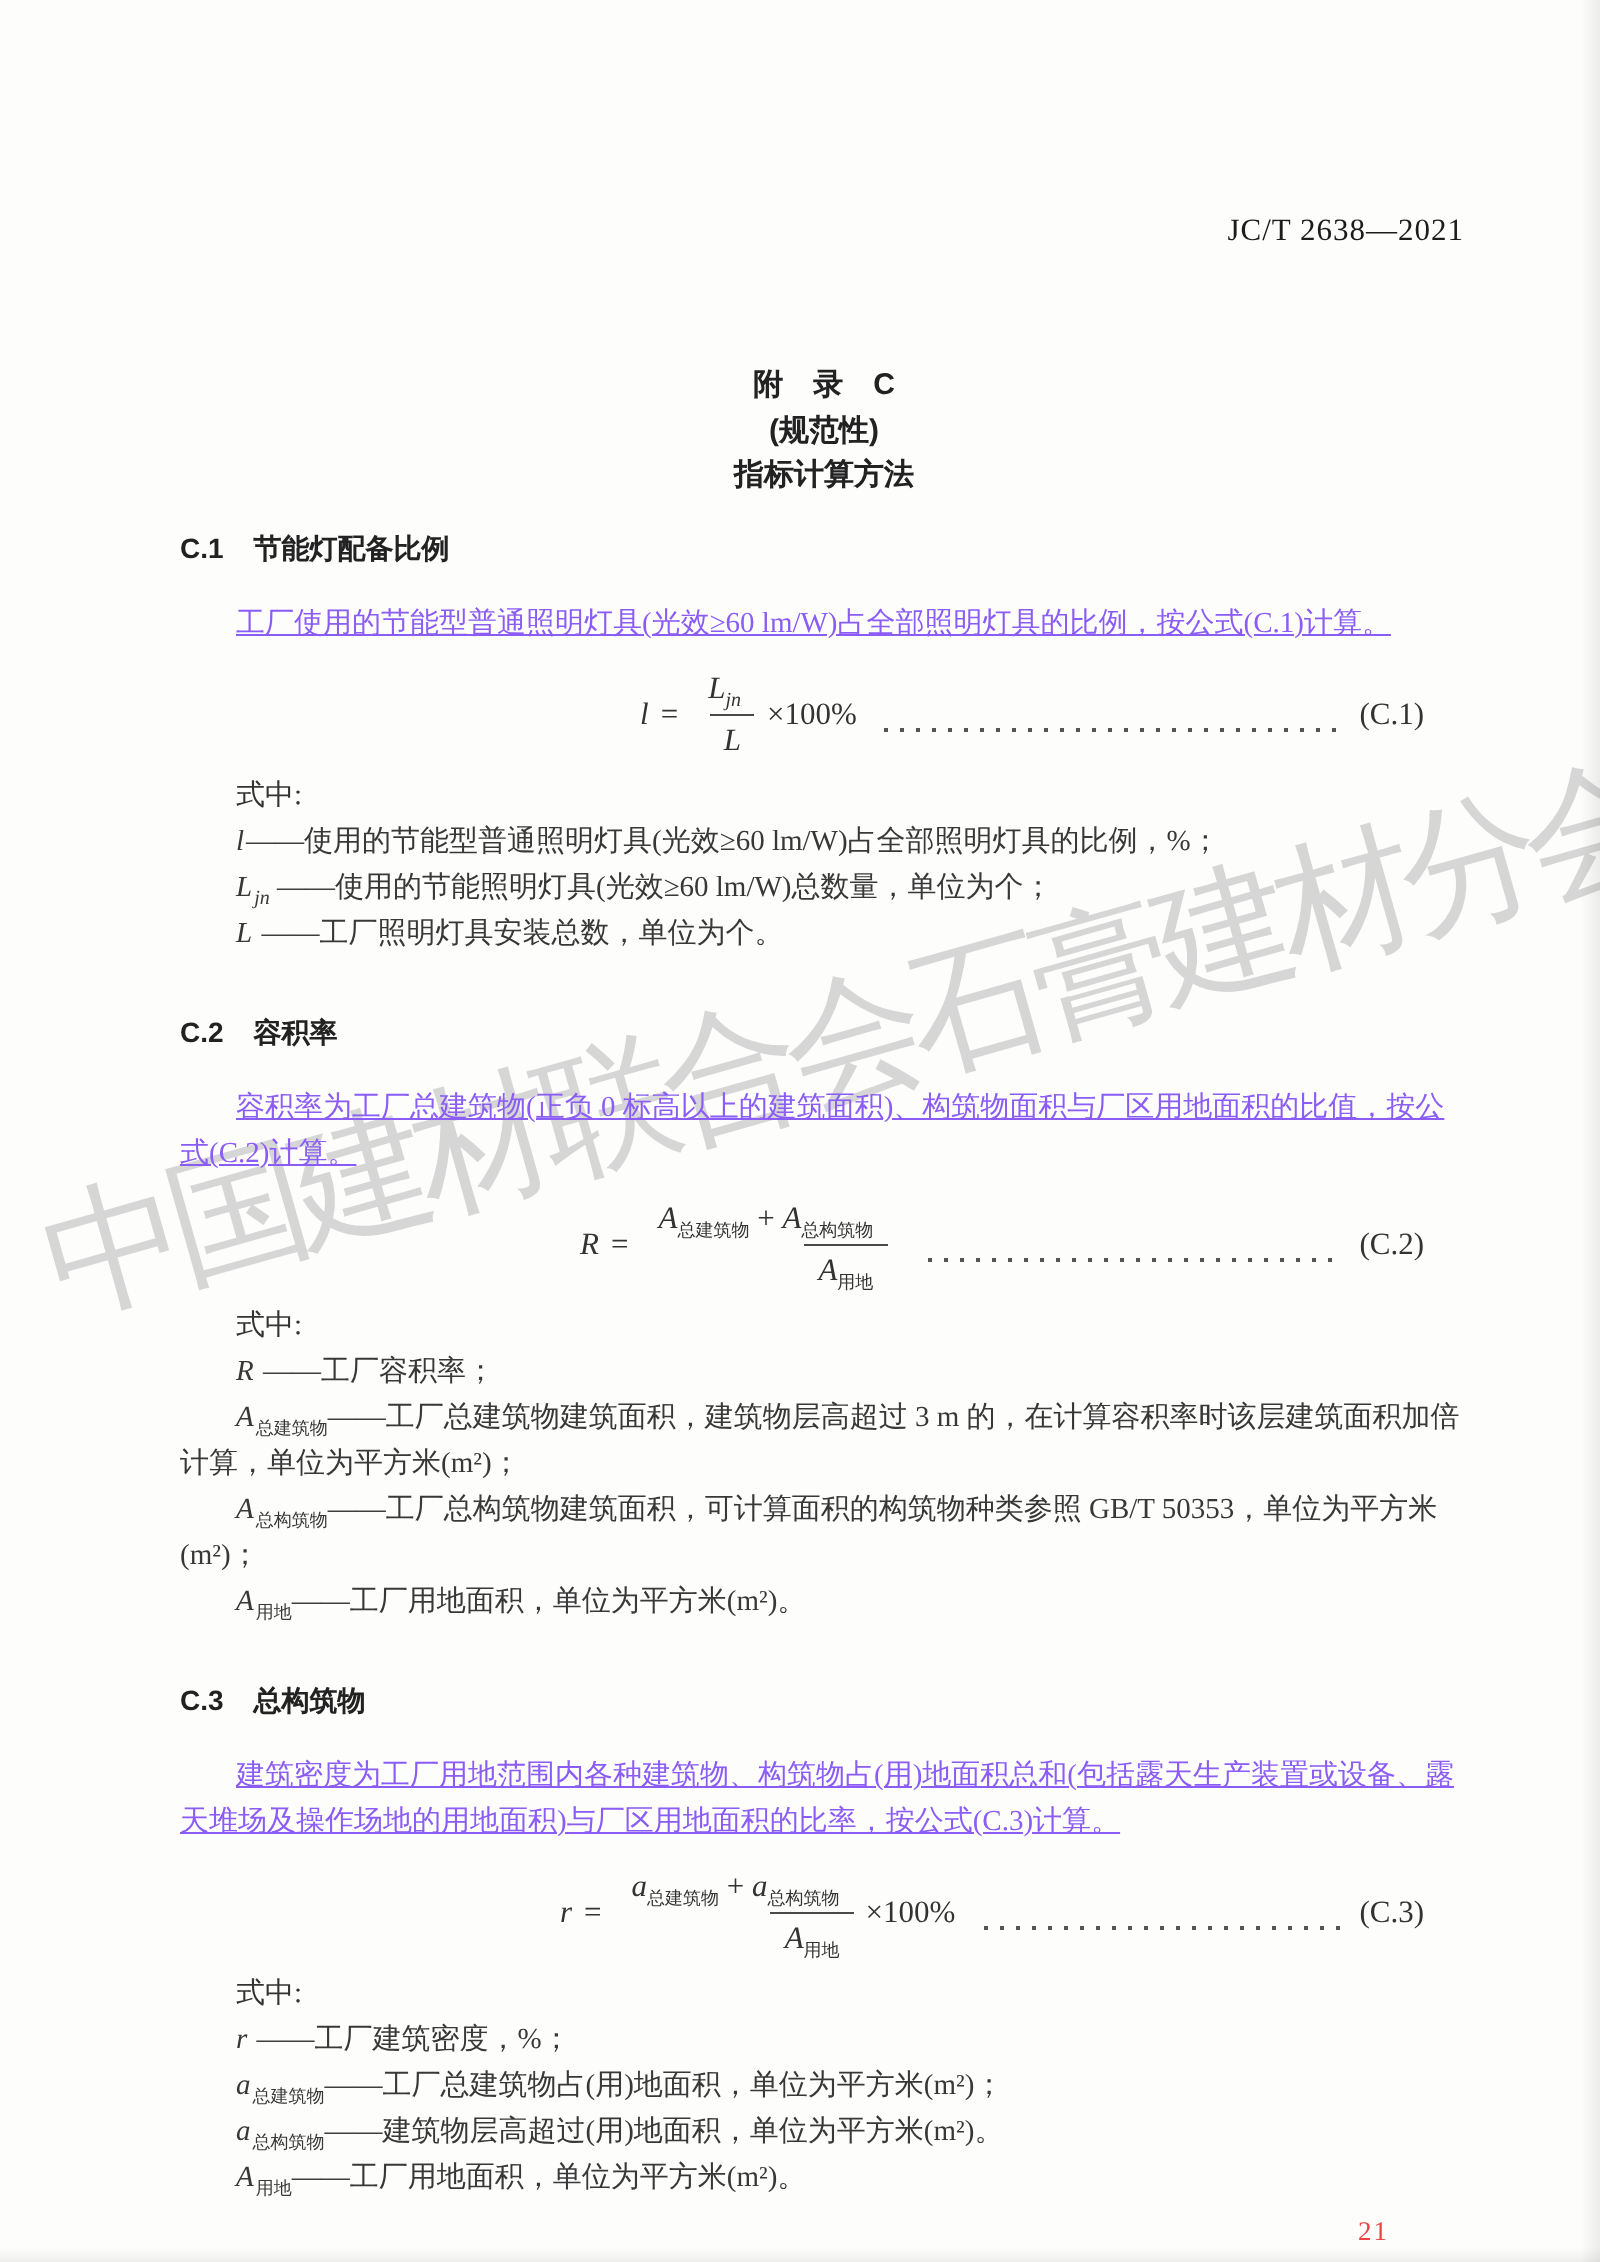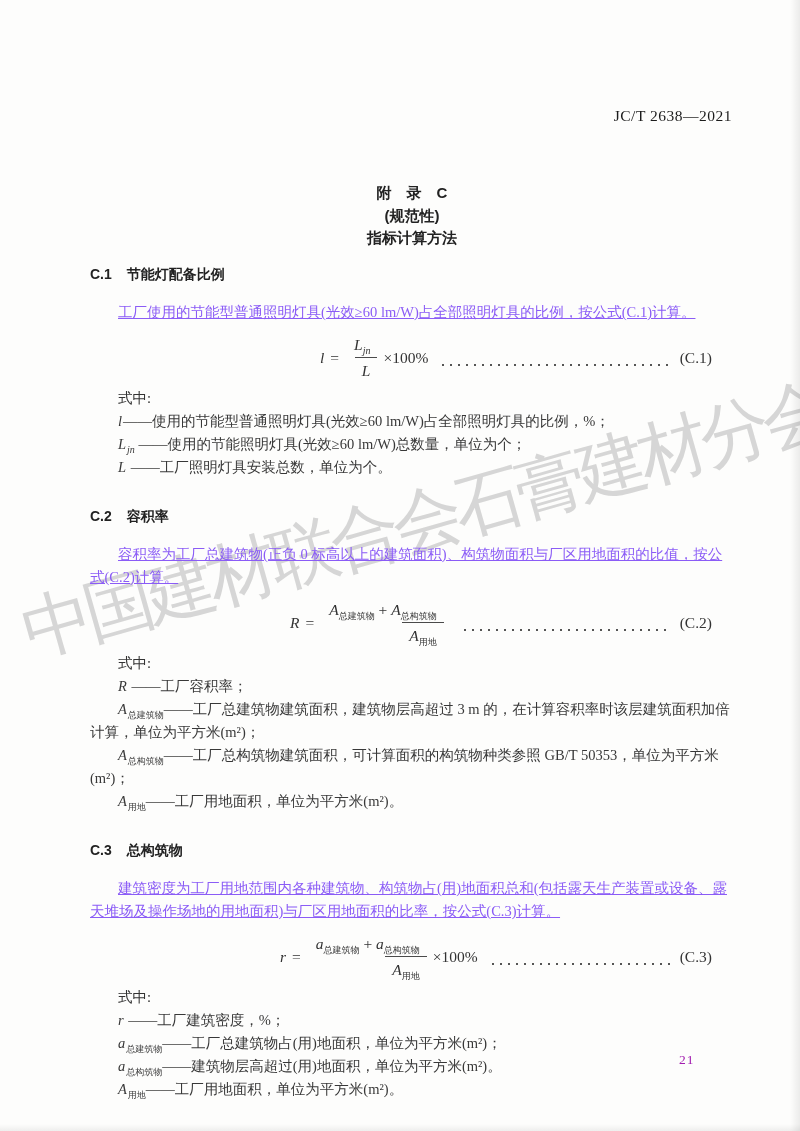--- a/index.html
+++ b/index.html
@@ -64,21 +64,21 @@
   .leader {
     flex:1; height:2px; align-self:center; margin:14px 10px 0 14px;
     background-image:repeating-linear-gradient(to right,#555 0 2px,transparent 2px 8px);
   }
   .flabel { white-space:nowrap; color:#333; }
 
   .where { margin-top:5px; text-indent:28px; }
   .def { text-indent:28px; color:#383838; }
   .def var { margin-right:1px; }
 
-  .page-number { position:absolute; top:1048px; left:679px; font-size:13.5px; color:#a21caf; letter-spacing:1px; }
+  .page-number { position:absolute; top:1104px; left:679px; font-size:13.5px; color:#ef4444; letter-spacing:1px; }
 </style>
 </head>
 <body>
 
 <div class="page">
 
   <div class="watermark">中国建材联合会石膏建材分会</div>
 
   <div class="doc-header">JC/T 2638—2021</div>
 

